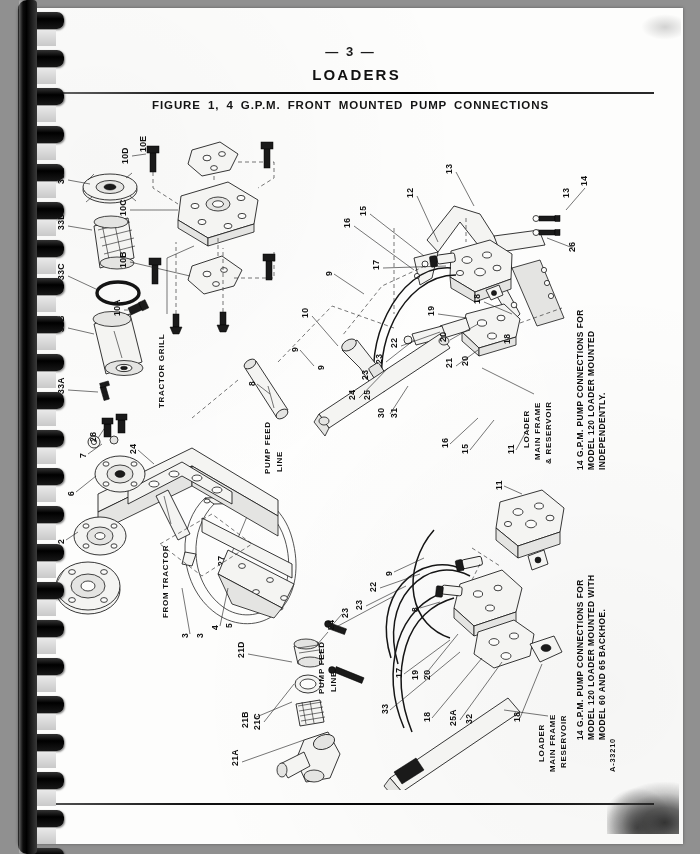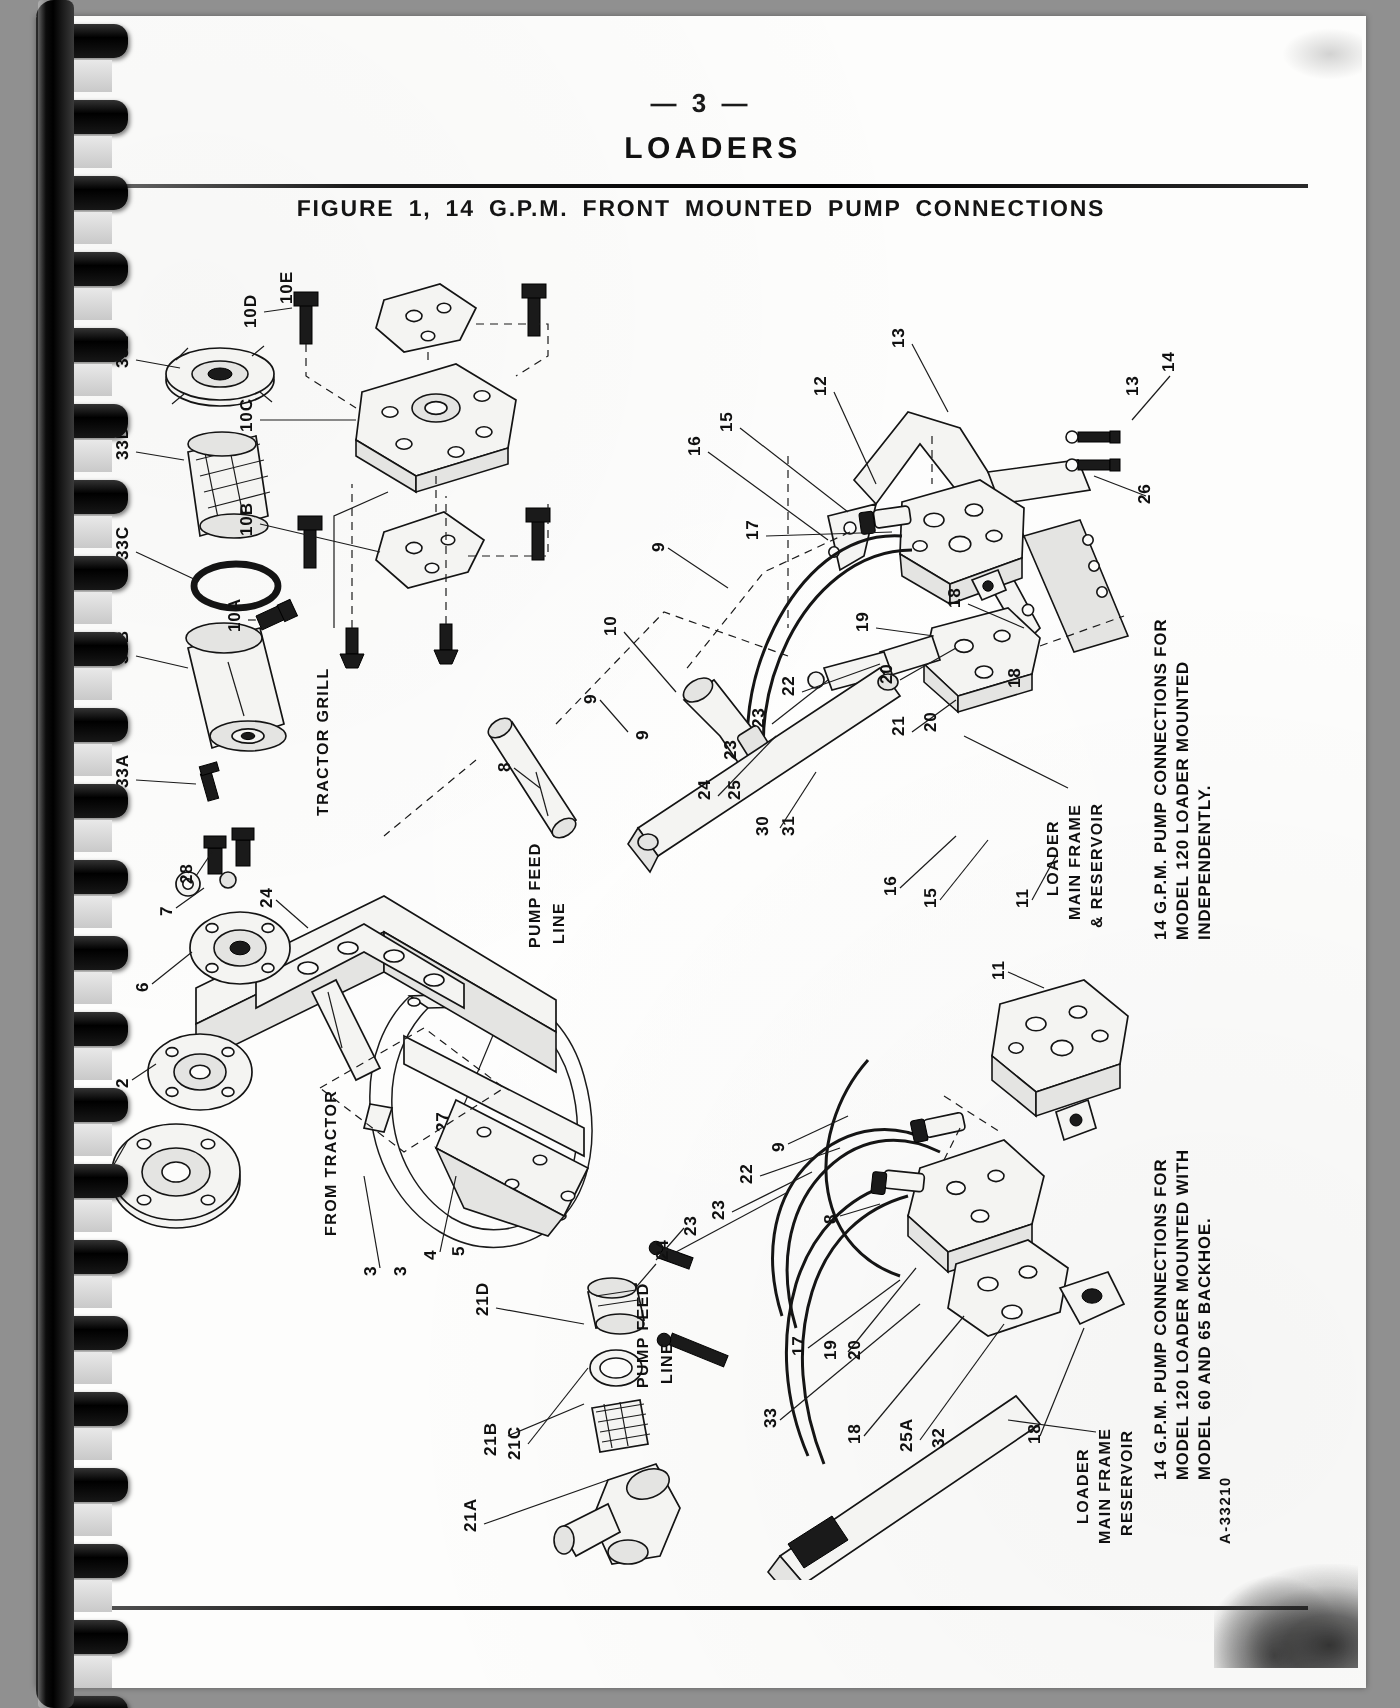--- a/index.html
+++ b/index.html
@@ -86,21 +86,21 @@
   <div id="page">
 
     <div class="smudge2"></div>
 
     <div class="pagenum">— 3 —</div>
 
     <div class="doctitle">LOADERS</div>
 
     <div class="rule-top"></div>
 
-    <div class="figtitle">FIGURE 1, 14 G.P.M. FRONT MOUNTED PUMP CONNECTIONS</div>
+    <div class="figtitle">FIGURE 1, 4 G.P.M. FRONT MOUNTED PUMP CONNECTIONS</div>
 
     <div id="diagram">
       <svg viewBox="0 0 612 672" xmlns="http://www.w3.org/2000/svg">
 
         <g>
 
           <path class="sld" d="M385 122 L412 88 L438 96 L452 118 L470 150 L459 161 L440 132 L418 104 L396 134 Z"></path>
           <path class="sld" d="M396 134 L390 160 L378 167 L372 140 Z"></path>
           <path class="sld" d="M452 118 L497 112 L503 127 L458 134 Z"></path>
           <path class="sld" d="M459 161 L478 196 L470 204 L449 168 Z"></path>

